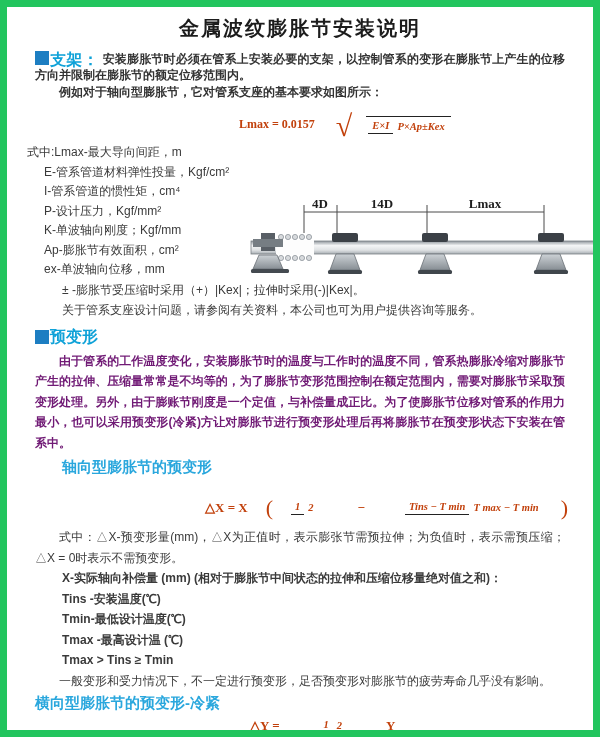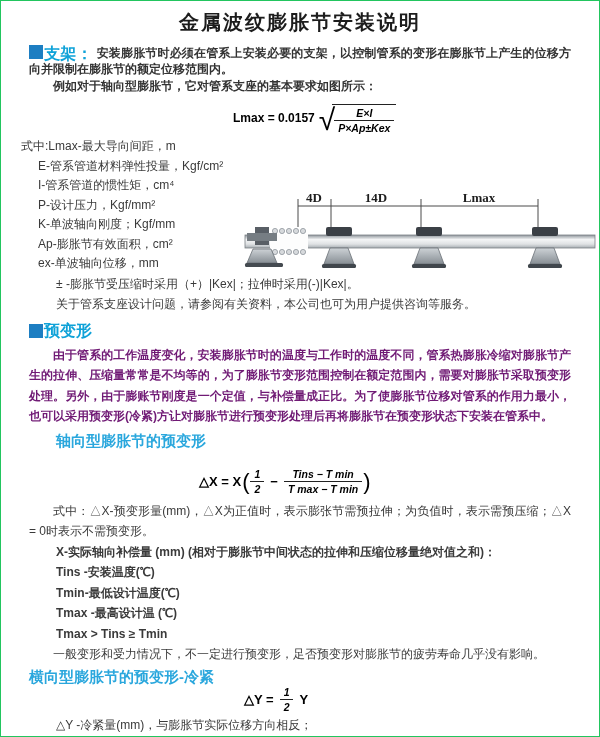--- a/index.html
+++ b/index.html
@@ -1,33 +1,33 @@
 <!DOCTYPE html>
 <html><head>
 <meta charset="utf-8">
 <style>
   html,body{margin:0;padding:0;background:#fff;}
   .page{
     width:600px;height:737px;box-sizing:border-box;position:relative;overflow:hidden;
-    background:#fff;border:1px solid #22c55e;
+    background:#fff;border:7px solid #22c55e;
     font-family:"Liberation Sans",sans-serif;font-size:12px;color:#3a3a3a;
   }
   .title{padding-top:8px;height:26px;text-align:center;font-size:20px;font-weight:bold;
     color:#1c1c1c;letter-spacing:2px;}
   
   .sec-head{margin:8px 0 0 28px;height:19px;display:flex;align-items:center;}
   .sq{display:inline-block;width:14px;height:14px;background:#1d7ec2;margin-right:1px;}
   .blue{color:#0fa2d8;font-size:16px;font-weight:bold;}
   .para{margin:10px 28px 0;line-height:14px;font-weight:bold;text-align:justify;color:#333;}
   .para .inline-head{vertical-align:-2px;margin-right:4px;}
   .p2{margin:0 28px;line-height:21px;font-weight:bold;text-indent:2em;color:#333;}
   
-  .frml{font-family:Liberation Sans, sans-serif;color:#000000;font-weight:bold;}
+  .frml{font-family:Liberation Serif, serif;color:#c2410c;font-weight:bold;gap:17px;}
   .f-lmax{margin:5px 0 3px 232px;height:32px;display:flex;align-items:center;width:fit-content;}
-  .frac{display:inline-flex;flex-direction:column;text-align:center;font-size:10.5px;line-height:1.15;vertical-align:middle;font-style:italic;}
+  .frac{display:inline-flex;flex-direction:row;text-align:center;font-size:10.5px;line-height:1.15;vertical-align:middle;font-style:italic;}
   .frac .num{border-bottom:1px solid #222;padding:0 4px 1px;}
   .frac .den{padding:1px 4px 0;}
   .radical{font-size:30px;font-weight:normal;line-height:0;margin:4px 0 0 4px;}
   .underroot{border-top:1.5px solid #222;padding:2px 2px 0;margin-left:-3px;margin-top:2px;}
   
   .defs{margin-left:20px;width:300px;}
   .defs div{line-height:19.5px;}
   .defs div + div{padding-left:17px;}
   .note-line{margin-left:55px;line-height:20px;}
   .note-indent{margin:0 28px;line-height:20.5px;text-indent:2em;}

